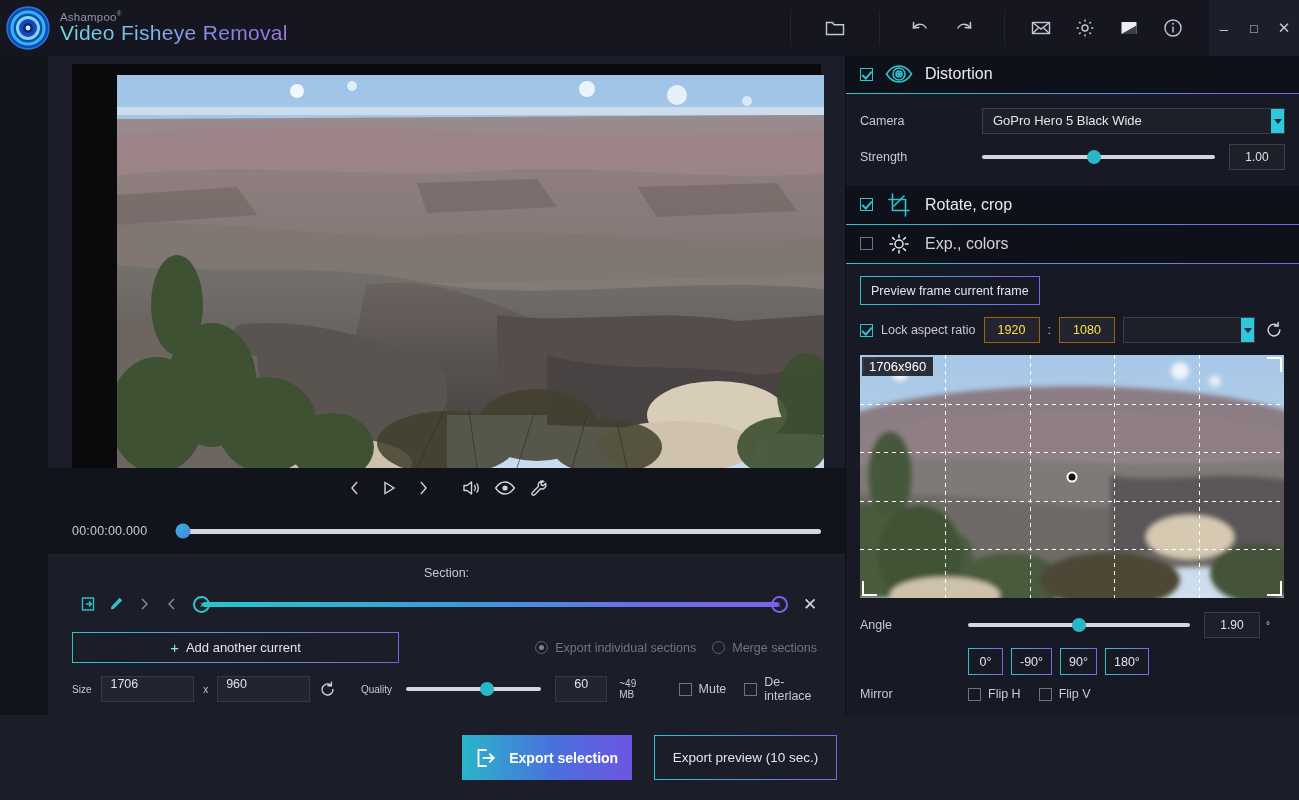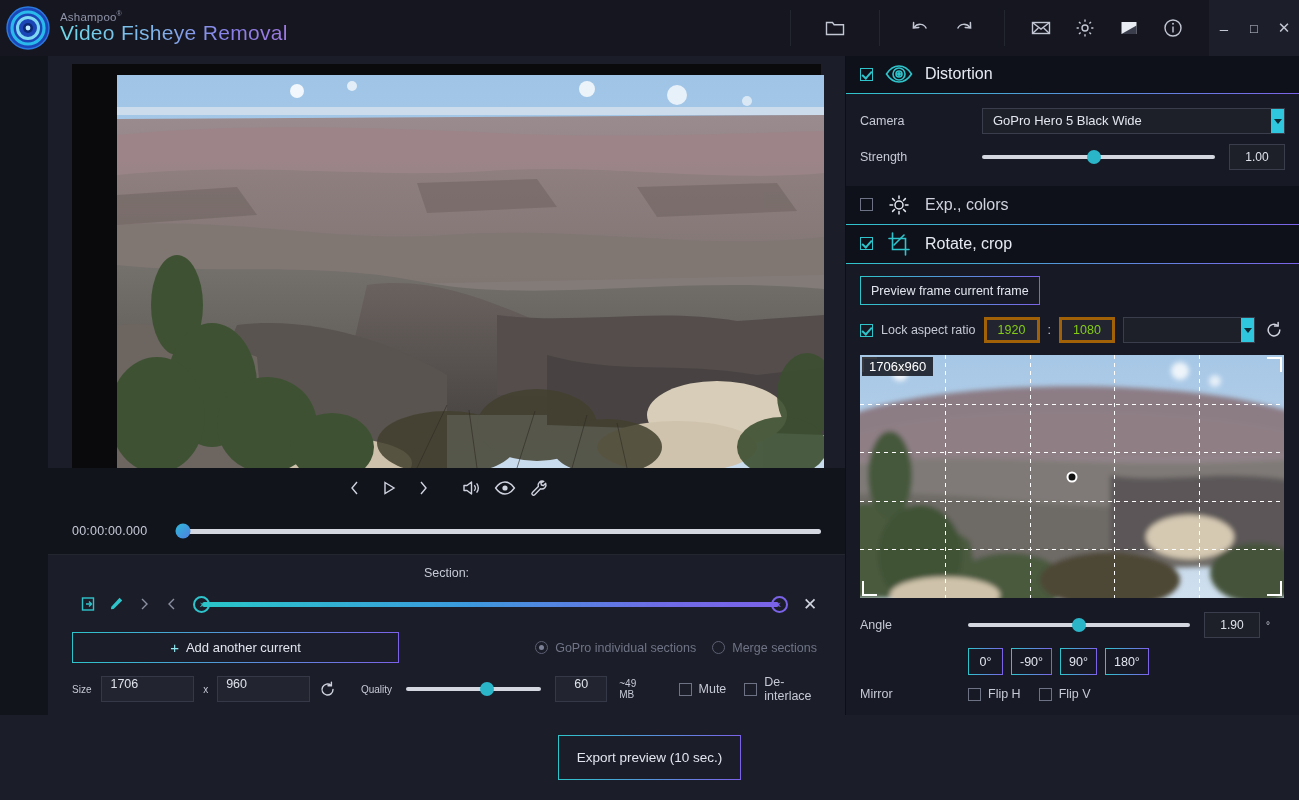--- a/index.html
+++ b/index.html
@@ -144,21 +144,21 @@
   }
   .sel-arrow { position:absolute; right:0; top:0; bottom:0; width:13px; background:#2ec7de; display:flex; align-items:center; justify-content:center; }
   .s-track { position:relative; flex:1; height:4px; background:#d4d7e0; border-radius:3px; margin-right: 14px; }
   .s-knob { position:absolute; top:50%; transform:translate(-50%,-50%); width:14px; height:14px; border-radius:50%; background:#2ab5c9; }
   .vbox { width: 56px; height: 26px; background:#1e2029; border:1px solid #3a3d4c; display:flex; align-items:center; justify-content:center; font-size:12px; color:#dfe2ea; flex:none; }
 
   .pw-btn { display:inline-flex; align-items:center; height:29px; padding:0 10px; font-size:12.5px; color:#e2e5ee;
     border:1px solid; border-image: linear-gradient(90deg,#2fc4cb,#7b63e8) 1; background:transparent; }
   .ar-row { display:flex; align-items:center; gap:8px; margin-top: 12px; }
   .ar-lbl { font-size:12.5px; color:#c6cad6; }
-  .ar-in { width:56px; height:26px; background:#22252f; border:3px solid #a16207; color:#84cc16; font-size:12.5px; text-align:center; display:flex; align-items:center; justify-content:center; }
+  .ar-in { width:56px; height:26px; background:#22252f; border:1px solid #a16207; color:#fde047; font-size:12.5px; text-align:center; display:flex; align-items:center; justify-content:center; }
   .ar-sel { flex:1; height:26px; background:#1e2029; border:1px solid #3a3d4c; position:relative; }
 
   
   .crop-wrap { margin-top: 12px; width: 424px; height: 243px; position:relative; background:#0b0c11; overflow:hidden; }
   .crop-img { position:absolute; inset:0; }
   .crop-grid { position:absolute; inset:0; }
   .crop-grid i { position:absolute; background-image: repeating-linear-gradient(var(--d), #fff 0 4px, transparent 4px 8px); }
   .gv { top:0; bottom:0; width:1px; --d: 180deg; }
   .gh { left:0; right:0; height:1px; --d: 90deg; }
   .corner { position:absolute; width:15px; height:15px; border:2px solid #fff; }
@@ -420,21 +420,21 @@
         </div>
 
         <div class="addrow">
           <div class="add-btn">
             <span class="add-plus">+</span>
             <span>Add another current</span>
           </div>
           <div class="radios">
             <div class="radio-item">
               <span class="radio on"></span>
-              <span>GoPro individual sections</span>
+              <span>Export individual sections</span>
             </div>
             <div class="radio-item">
               <span class="radio"></span>
               <span>Merge sections</span>
             </div>
           </div>
         </div>
 
         <div class="sizebar">
           <span class="lbl" style="margin-right:10px;">Size</span>
@@ -491,37 +491,37 @@
         </div>
         <div class="frow" style="margin-top:6px;">
           <span class="k">Strength</span>
           <div class="s-track">
             <div class="s-knob" style="left:48%"></div>
           </div>
           <div class="vbox">1.00</div>
         </div>
       </div>
 
-      <div class="panel-head plain" style="height:46px;">
-        <span class="cbx"></span>
-        <svg width="28" height="24" viewBox="0 0 28 24" fill="none" stroke="#e4e7f0" stroke-width="1.5" stroke-linecap="round">
-          <circle cx="14" cy="12" r="4"></circle>
-          <path d="M14 3v2.6M14 18.4V21M5 12h2.6M20.4 12H23M7.6 5.6l1.9 1.9M18.5 16.5l1.9 1.9M20.4 5.6l-1.9 1.9M9.5 16.5l-1.9 1.9"></path>
-        </svg>
-        <span class="ttl dim">Exp., colors</span>
-      </div>
-
       <div class="panel-head" style="height:46px;">
         <span class="cbx on"></span>
         <svg width="28" height="26" viewBox="0 0 28 26" fill="none" stroke="#2fc4cb" stroke-width="1.6" stroke-linecap="round">
           <path d="M7.5 2v16.5H24"></path>
             <path d="M4 7.5h16.5V24"></path>
             <path d="M19 4 9 14"></path>
         </svg>
         <span class="ttl">Rotate, crop</span>
+      </div>
+
+      <div class="panel-head plain" style="height:46px;">
+        <span class="cbx"></span>
+        <svg width="28" height="24" viewBox="0 0 28 24" fill="none" stroke="#e4e7f0" stroke-width="1.5" stroke-linecap="round">
+          <circle cx="14" cy="12" r="4"></circle>
+          <path d="M14 3v2.6M14 18.4V21M5 12h2.6M20.4 12H23M7.6 5.6l1.9 1.9M18.5 16.5l1.9 1.9M20.4 5.6l-1.9 1.9M9.5 16.5l-1.9 1.9"></path>
+        </svg>
+        <span class="ttl dim">Exp., colors</span>
       </div>
       <div class="panel-body">
         <div class="pw-btn">Preview frame current frame</div>
 
         <div class="ar-row">
           <span class="cbx on"></span>
           <span class="ar-lbl">Lock aspect ratio</span>
           <div class="ar-in">1920</div>
           <span class="ar-lbl">:</span>
           <div class="ar-in">1080</div>
@@ -617,16 +617,23 @@
           <div class="mir-chk">
             <span class="cbx"></span>
             <span>Flip V</span>
           </div>
         </div>
       </div>
     </div>
   </div>
 
   <div class="footer">
+    <div class="btn-export">
+      <svg width="22" height="22" viewBox="0 0 22 22" fill="none" stroke="#fff" stroke-width="1.8" stroke-linecap="round">
+        <path d="M11 3H3.5v16H11"></path>
+          <path d="M8.5 11h10M14.8 7.2 18.8 11l-4 3.8"></path>
+      </svg>
+      <span>Export selection</span>
+    </div>
     <div class="btn-outline">Export preview (10 sec.)</div>
   </div>
 
 </div>
 
 </body></html>

